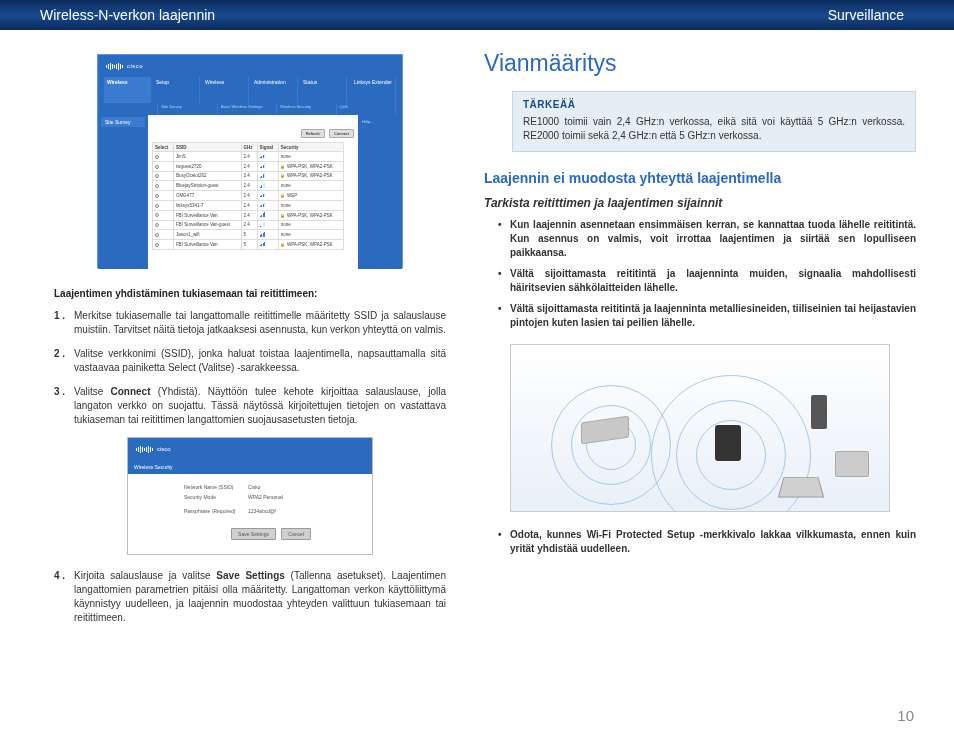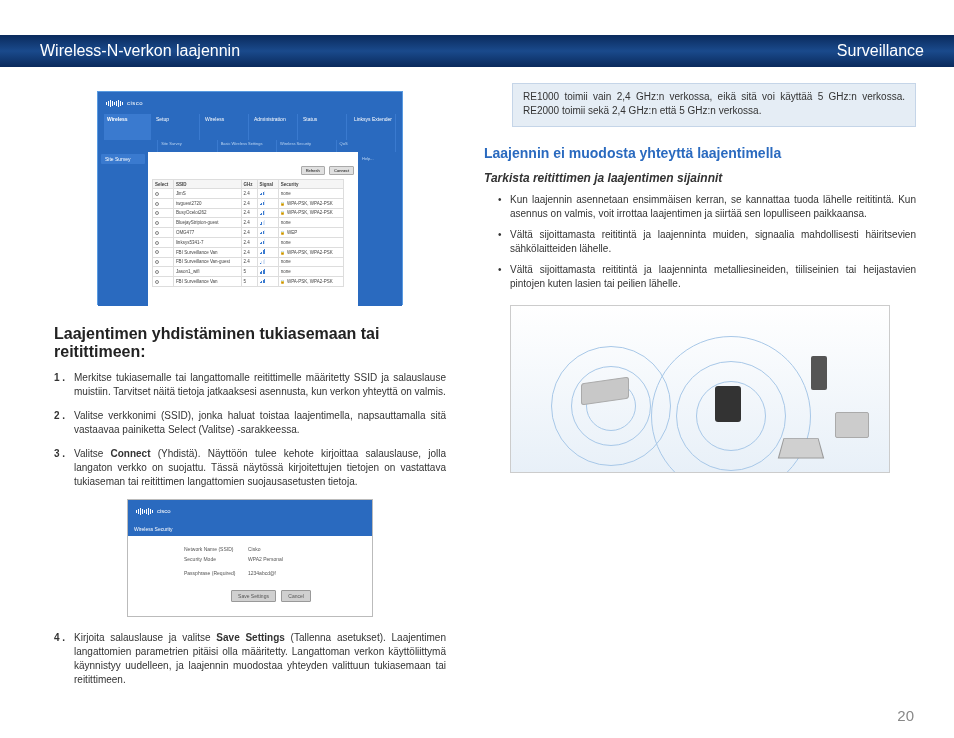--- a/index.html
+++ b/index.html
@@ -1,21 +1,21 @@
 <!DOCTYPE html>
 <html><head>
 <meta charset="utf-8">
 <style>
   * { margin: 0; padding: 0; box-sizing: border-box; }
   body { font-family: Arial, Helvetica, sans-serif; background: #fff; width: 954px; height: 738px; position: relative; }
 
   .header-bar {
     background: linear-gradient(to bottom, #0a2a5c 0%, #1a4a8c 50%, #0a2a5c 100%);
-    color: #fff; padding: 7px 30px 7px 40px; display: flex; justify-content: space-between;
-    font-size: 16px; font-weight: 300; margin-top: 35px;
+    color: #fff; padding: 7px 50px 7px 40px; display: flex; justify-content: space-between;
+    font-size: 14px; font-weight: 300;
   }
 
   .page { display: flex; padding: 16px 38px 0 40px; gap: 24px; }
   .col-left { width: 420px; }
   .col-right { flex: 1; }
 
   
   .scr1 { border: 1px solid #5a9be1; width: 306px; height: 214px; margin: 8px auto 20px; background: #fff; position: relative; }
   .scr1-top { background: #2a6abf; height: 22px; display: flex; align-items: center; padding-left: 8px; }
   .cisco { display: inline-flex; align-items: center; gap: 1px; }
@@ -33,21 +33,21 @@
   .scr1-btns { text-align: right; margin-bottom: 3px; }
   .scr1-btn { display: inline-block; background: #e0e0e0; border: 1px solid #aaa; font-size: 4px; padding: 1px 4px; border-radius: 1px; }
   .scr1-table { border: 1px solid #ccc; width: 192px; border-collapse: collapse; }
   .scr1-table th, .scr1-table td { border: 1px solid #ddd; font-size: 4.5px; padding: 1.5px 2px; text-align: left; vertical-align: middle; color: #444; }
   .scr1-table th { background: #f5f5f5; font-weight: bold; }
   .radio { display:inline-block; width:4px; height:4px; border:0.5px solid #888; border-radius:50%; margin-right:2px; vertical-align:middle;}
   .sigbars { display:inline-flex; gap:0.5px; align-items:flex-end;}
   .sb { width:1px; background:#3a7acf;}
   .scr1-right-pane { width: 44px; background: #2a6abf; }
 
-  .caption { font-size: 16px; font-weight: bold; color: #222; margin: 4px 14px 10px; }
+  .caption { font-size: 10px; font-weight: bold; color: #222; margin: 4px 14px 10px; }
 
   ol.steps { list-style: none; padding: 0 14px 0 14px; }
   ol.steps li { font-size: 10px; color: #333; margin-bottom: 10px; text-align: justify; line-height: 1.4; position: relative; padding-left: 20px; }
   ol.steps li .num { position: absolute; left: 0; font-weight: bold; }
   ol.steps li strong { font-weight: bold; }
 
   
   .scr2 { border: 1px solid #bbb; width: 246px; height: 118px; margin: 8px auto 14px; background: #fff; }
   .scr2-top { background: #2a6abf; height: 22px; display: flex; align-items: center; padding-left: 8px; }
   .scr2-bar { background: #2a6abf; height: 14px; display: flex; align-items: center; padding-left: 6px; }
@@ -60,21 +60,21 @@
   .scr2-btnx { display:inline-block; background:#d0d0d0; border:1px solid #999; font-size:5px; padding:2px 6px; margin:0 2px; border-radius:1px;}
 
   
   h1 { color: #2a6abf; font-weight: 400; font-size: 23px; margin: 4px 0 14px 0; }
   .note-box { background: #e5edf5; border: 1px solid #c5d5e8; padding: 6px 10px 8px; margin: 0 0 18px 28px; font-size: 10px; color: #333; text-align: justify; line-height: 1.4; }
   .note-box .note-title { color: #1a4a8c; font-weight: bold; letter-spacing: 0.5px; font-size: 10px; margin-bottom: 3px; display: block; }
 
   h2 { color: #2a6abf; font-weight: 600; font-size: 14px; margin: 0 0 10px 0; }
   h3 { color: #333; font-style: italic; font-weight: bold; font-size: 12px; margin: 0 0 8px 0; }
 
-  ul.bullets { list-style: none; padding-left: 26px; }
+  ul.bullets { list-style: none; padding-left: 26px; font-weight: bold; }
   ul.bullets li { font-size: 10px; color: #333; margin-bottom: 7px; line-height: 1.4; position: relative; text-align: justify; }
   ul.bullets li::before { content: "•"; position: absolute; left: -12px; }
 
   .diagram { border: 1px solid #ccc; width: 380px; height: 168px; margin: 14px auto 16px; background: linear-gradient(to bottom, #ffffff 0%, #e8f0f8 100%); position: relative; overflow: hidden; }
   .wave { position: absolute; border: 1.5px solid #a8c8e8; border-radius: 50%; }
   .device { position: absolute; }
   .router { width: 48px; height: 22px; background: #c8c8c8; border-radius: 3px; transform: skewY(-8deg); border:1px solid #aaa; }
   .extender { width: 26px; height: 36px; background: #333; border-radius: 3px; }
   .phone { width: 16px; height: 34px; background: #555; border-radius: 2px; }
   .laptop { width: 40px; height: 26px; background: #d0d0d0; border: 1px solid #999; transform: perspective(60px) rotateX(40deg); }
@@ -318,21 +318,23 @@
         </div>
       </div>
     </div>
 
     <ol class="steps">
       <li><span class="num">4 .</span><span>Kirjoita salauslause ja valitse <strong>Save Settings</strong> (Tallenna asetukset). Laajentimen langattomien parametrien pitäisi olla määritetty. Langattoman verkon käyttöliittymä käynnistyy uudelleen, ja laajennin muodostaa yhteyden valittuun tukiasemaan tai reitittimeen.</span></li>
     </ol>
   </div>
 
   <div class="col-right">
+    <h1>Vianmääritys</h1>
     <div class="note-box">
+      <span class="note-title">TÄRKEÄÄ</span>
       <span>RE1000 toimii vain 2,4 GHz:n verkossa, eikä sitä voi käyttää 5 GHz:n verkossa. RE2000 toimii sekä 2,4 GHz:n että 5 GHz:n verkossa.</span>
     </div>
     <h2>Laajennin ei muodosta yhteyttä laajentimella</h2>
     <h3>Tarkista reitittimen ja laajentimen sijainnit</h3>
     <ul class="bullets">
       <li>Kun laajennin asennetaan ensimmäisen kerran, se kannattaa tuoda lähelle reititintä. Kun asennus on valmis, voit irrottaa laajentimen ja siirtää sen lopulliseen paikkaansa.</li>
       <li>Vältä sijoittamasta reititintä ja laajenninta muiden, signaalia mahdollisesti häiritsevien sähkölaitteiden lähelle.</li>
       <li>Vältä sijoittamasta reititintä ja laajenninta metalliesineiden, tiiliseinien tai heijastavien pintojen kuten lasien tai peilien lähelle.</li>
     </ul>
 
@@ -343,16 +345,19 @@
       <div class="wave" style="left:140px; top:30px; width:160px; height:160px;"></div>
       <div class="wave" style="left:165px; top:55px; width:110px; height:110px;"></div>
       <div class="wave" style="left:185px; top:75px; width:70px; height:70px;"></div>
       <div class="device router" style="left:70px; top:74px;"></div>
       <div class="device extender" style="left:204px; top:80px;"></div>
       <div class="device phone" style="left:300px; top:50px;"></div>
       <div class="device laptop" style="left:270px; top:128px;"></div>
       <div class="device printer" style="left:324px; top:106px;"></div>
     </div>
 
+    <ul class="bullets">
+      <li>Odota, kunnes Wi-Fi Protected Setup -merkkivalo lakkaa vilkkumasta, ennen kuin yrität yhdistää uudelleen.</li>
+    </ul>
   </div>
 </div>
 
-<div class="page-num">20</div>
+<div class="page-num">10</div>
 
 </body></html>

